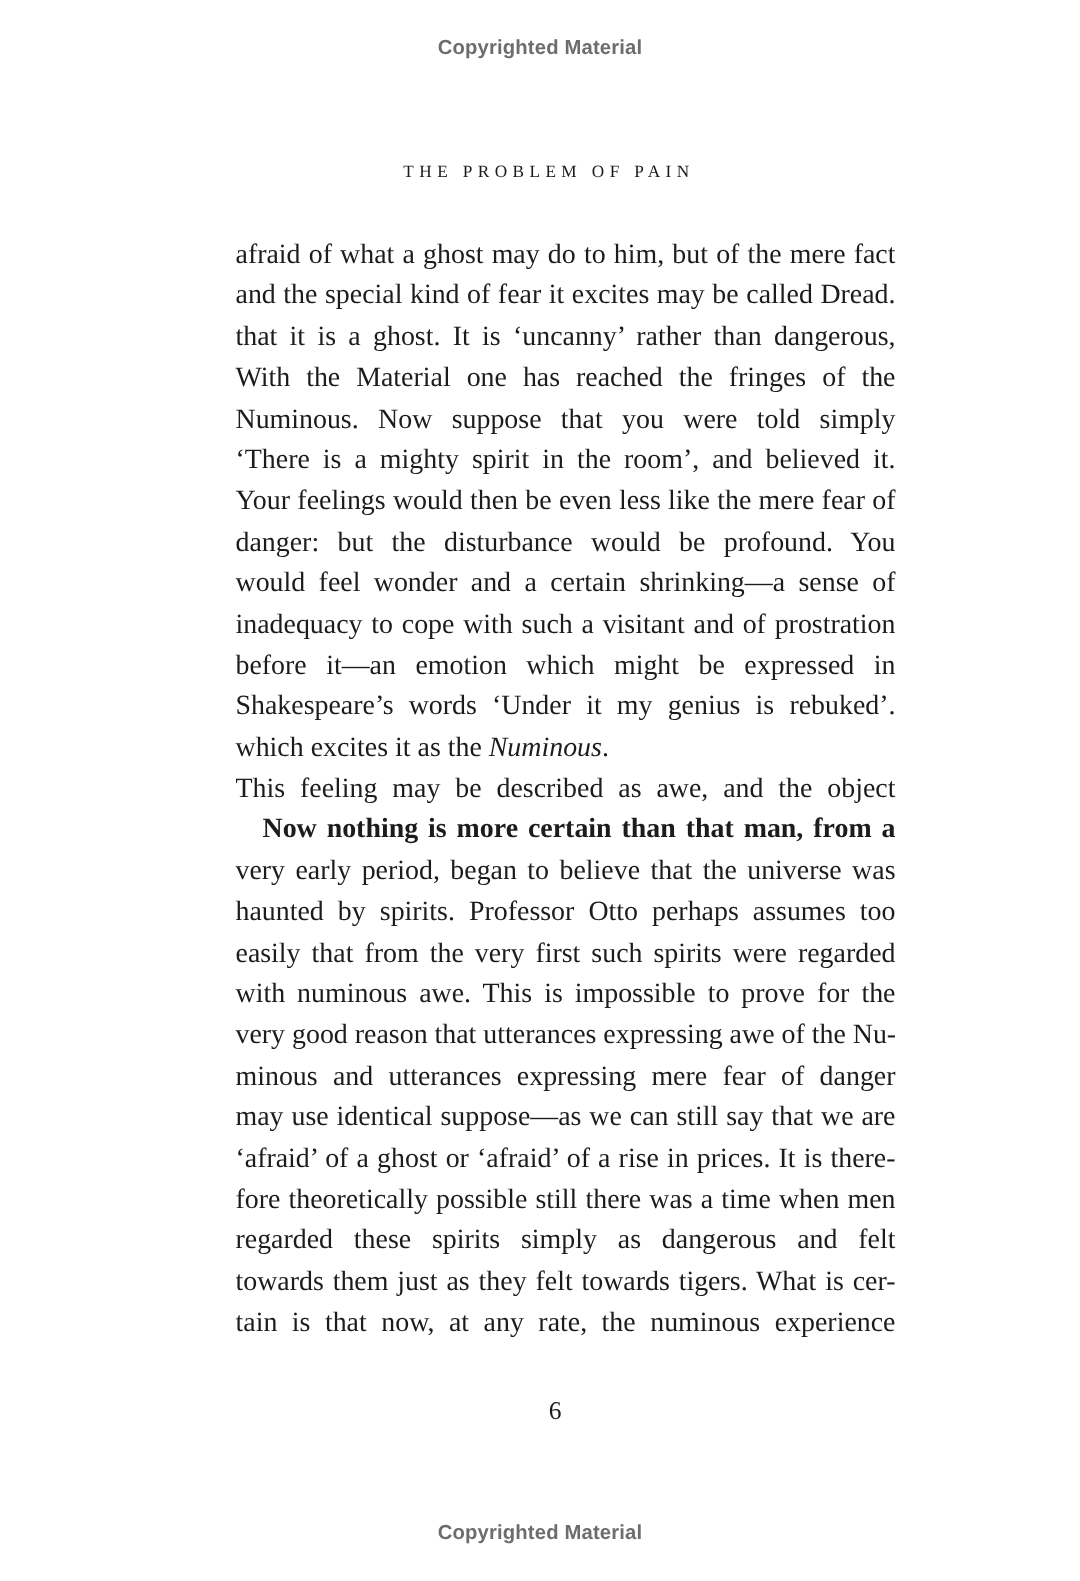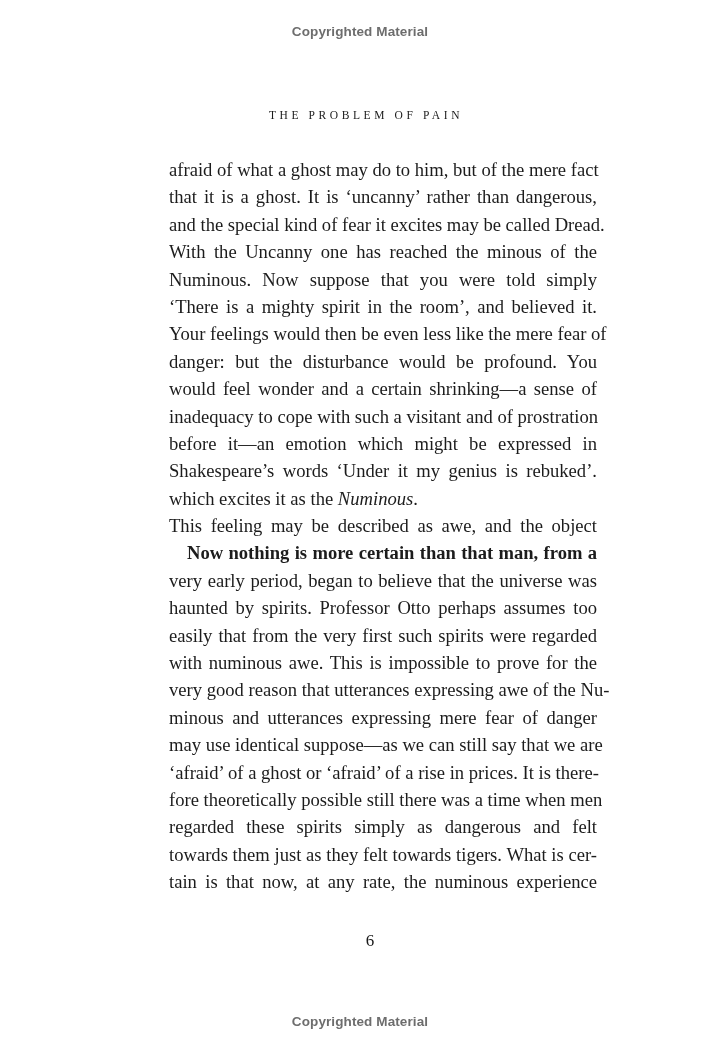--- a/index.html
+++ b/index.html
@@ -48,21 +48,20 @@
       font-size: 18.6px;
       line-height: 27.4px;
       color: #1c1c1c;
     }
     .line {
       display: block;
       white-space: nowrap;
       text-align: justify;
       text-align-last: justify;
       height: 27.4px;
-      margin-left: 12px;
     }
     .line.last {
       text-align-last: left;
     }
     .line.indent {
       padding-left: 18px;
       font-weight: bold;
     }
     .line em {
       font-style: italic;
@@ -82,23 +81,23 @@
 </head>
 <body>
 
 <div class="watermark top">Copyrighted Material</div>
 
 <div class="running-head">The Problem of Pain</div>
 
 <div class="body-text">
   <div>
     <span class="line">afraid of what a ghost may do to him, but of the mere fact</span>
+    <span class="line">and the special kind of fear it excites may be called Dread.</span>
     <span class="line">that it is a ghost. It is ‘uncanny’ rather than dangerous,</span>
-    <span class="line">and the special kind of fear it excites may be called Dread.</span>
-    <span class="line">With the Uncanny one has reached the minous of the</span>
+    <span class="line">With the Material one has reached the fringes of the</span>
     <span class="line">Numinous. Now suppose that you were told simply</span>
     <span class="line">‘There is a mighty spirit in the room’, and believed it.</span>
     <span class="line">Your feelings would then be even less like the mere fear of</span>
     <span class="line">danger: but the disturbance would be profound. You</span>
     <span class="line">would feel wonder and a certain shrinking—a sense of</span>
     <span class="line">inadequacy to cope with such a visitant and of prostration</span>
     <span class="line">before it—an emotion which might be expressed in</span>
     <span class="line">Shakespeare’s words ‘Under it my genius is rebuked’.</span>
     <span class="line last"><span>which excites it as the </span><em>Numinous</em><span>.</span></span>
     <span class="line">This feeling may be described as awe, and the object</span>

